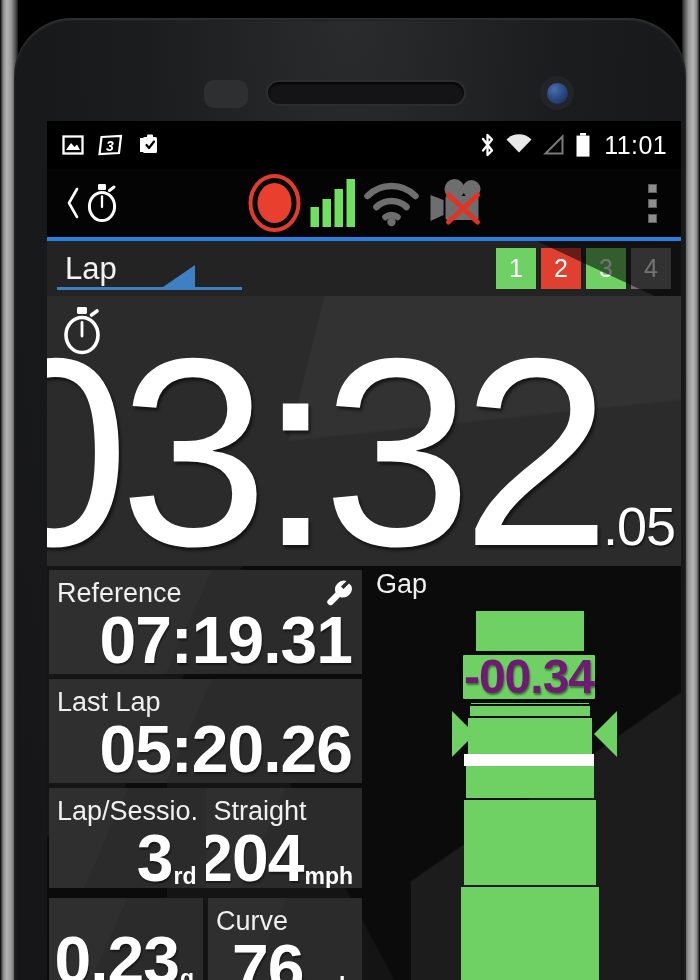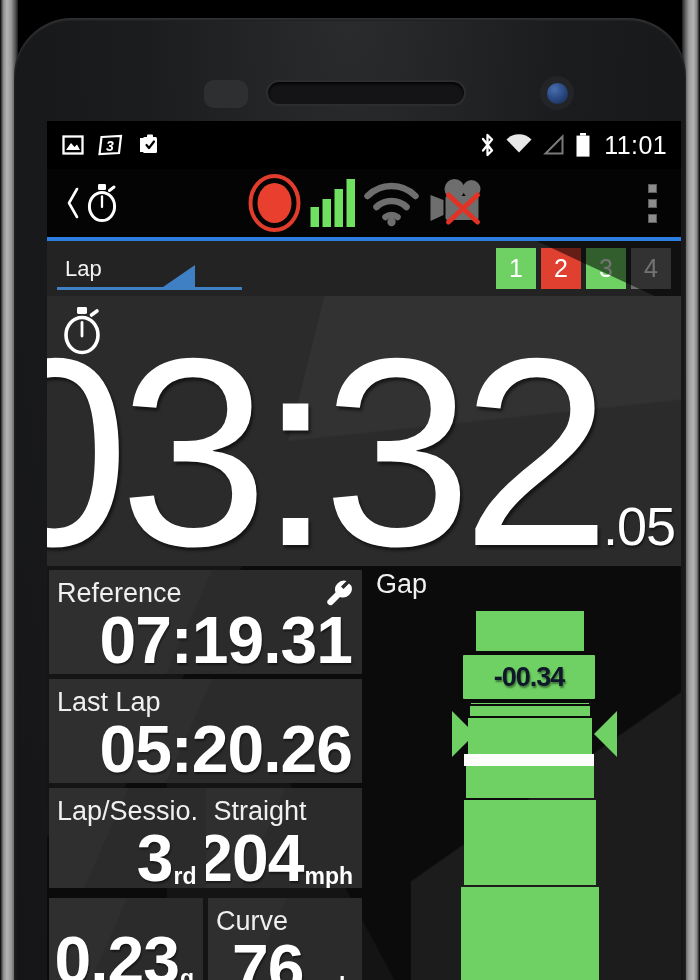--- a/index.html
+++ b/index.html
@@ -105,21 +105,21 @@
   }
   #lap-tab-bar::before {
     content:""; position:absolute; right:0; top:0; width:330px; height:100%;
     background:linear-gradient(205deg, #000 0%, #000 32%, transparent 32.5%);
     opacity:.55; pointer-events:none;
   }
   #tab-lap {
     position:relative; padding:0 6px 0 10px; height:100%;
     display:flex; align-items:center; min-width:205px;
   }
-  #tab-lap-label { color:#f2f2f2; font-size:22px; line-height:1; }
+  #tab-lap-label { color:#f2f2f2; font-size:31px; line-height:1; }
   #tab-lap-underline {
     position:absolute; left:2px; bottom:6px; width:185px; height:3px;
     background:#3f7fc4;
   }
   #tab-lap-arrow {
     position:absolute; left:108px; bottom:9px;
     width:0; height:0;
     border-left:32px solid transparent;
     border-bottom:22px solid #3f7fc4;
   }
@@ -234,21 +234,21 @@
   #gap-arrow-right {
     border-top:23px solid transparent; border-bottom:23px solid transparent;
     border-right:23px solid #6fd163;
   }
   #gap-value-box {
     position:absolute; left:93px; top:85px; width:140px; height:52px;
     background:#6fd163; border:4px solid #0a0a0a; border-radius:5px;
     display:flex; align-items:center; justify-content:center; z-index:6;
   }
   #gap-value {
-    color:#0f172a; font-size:27px; line-height:1; font-weight:bold;
+    color:#701a75; font-size:48px; line-height:1; font-weight:bold;
     letter-spacing:-1px; text-shadow:1px 2px 2px rgba(0,0,0,0.45);text-align:right;
   }
 </style>
 </head>
 <body>
 
 <div id="phone-frame">
 
   <div class="metal-edge left"></div>
   <div class="metal-edge right"></div>

